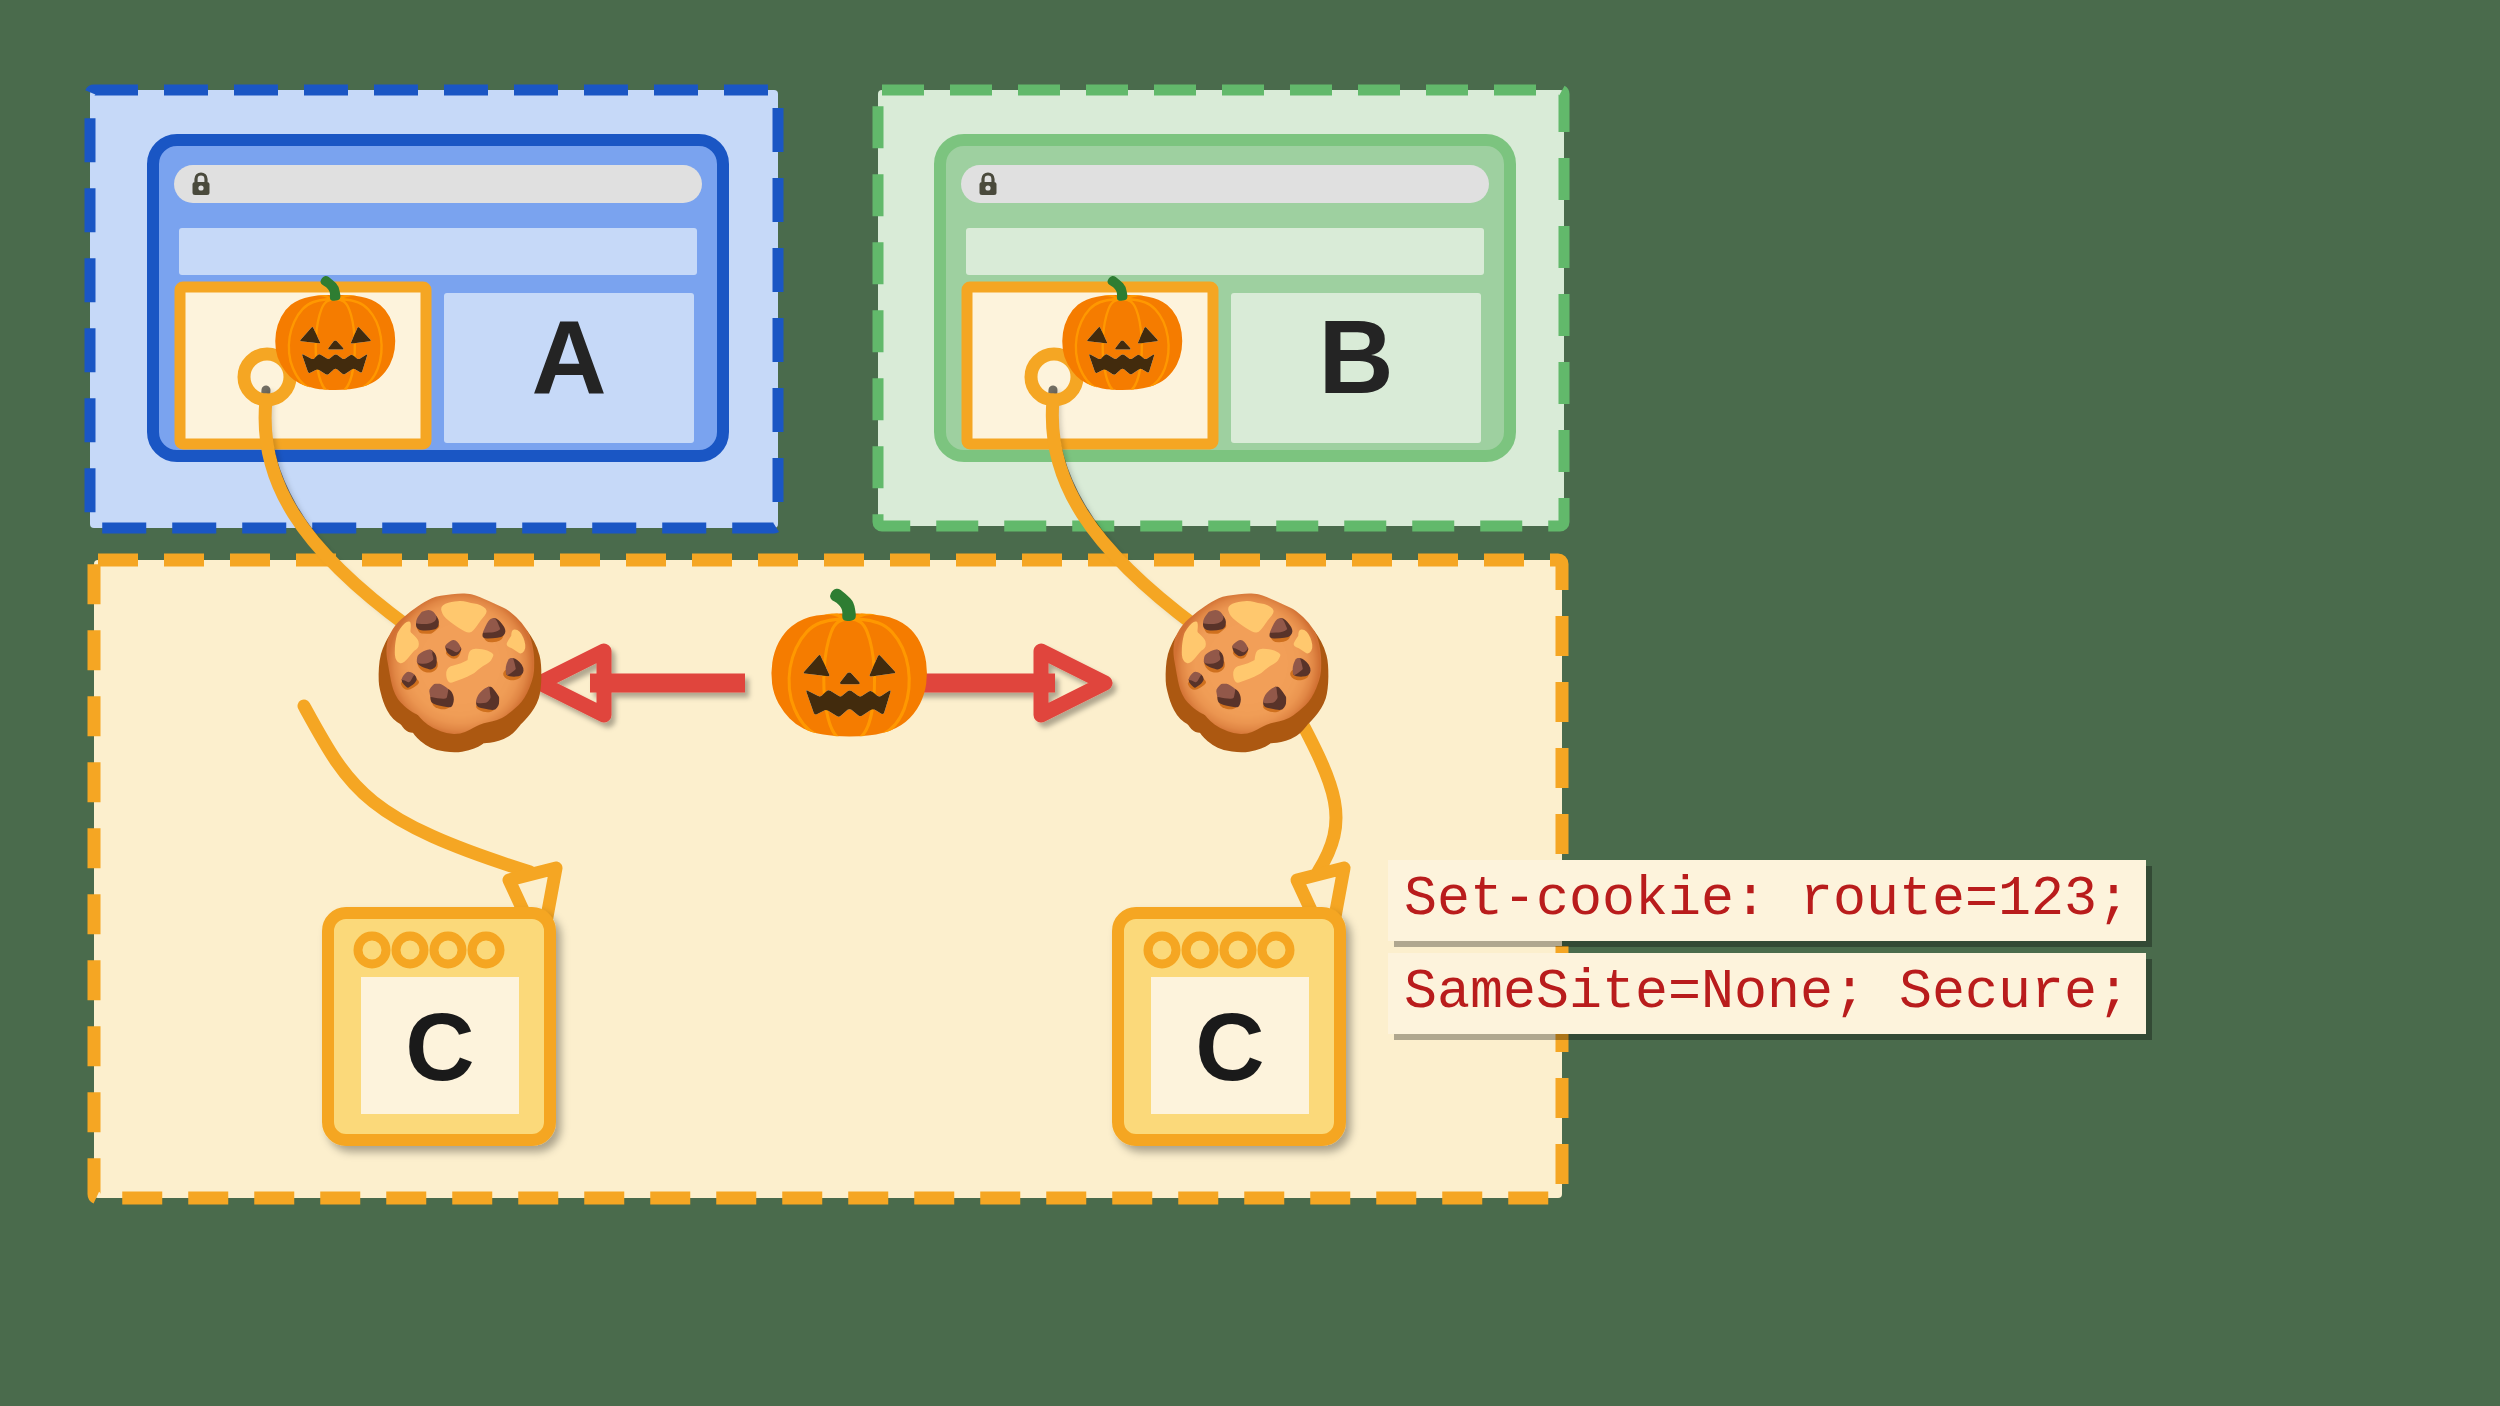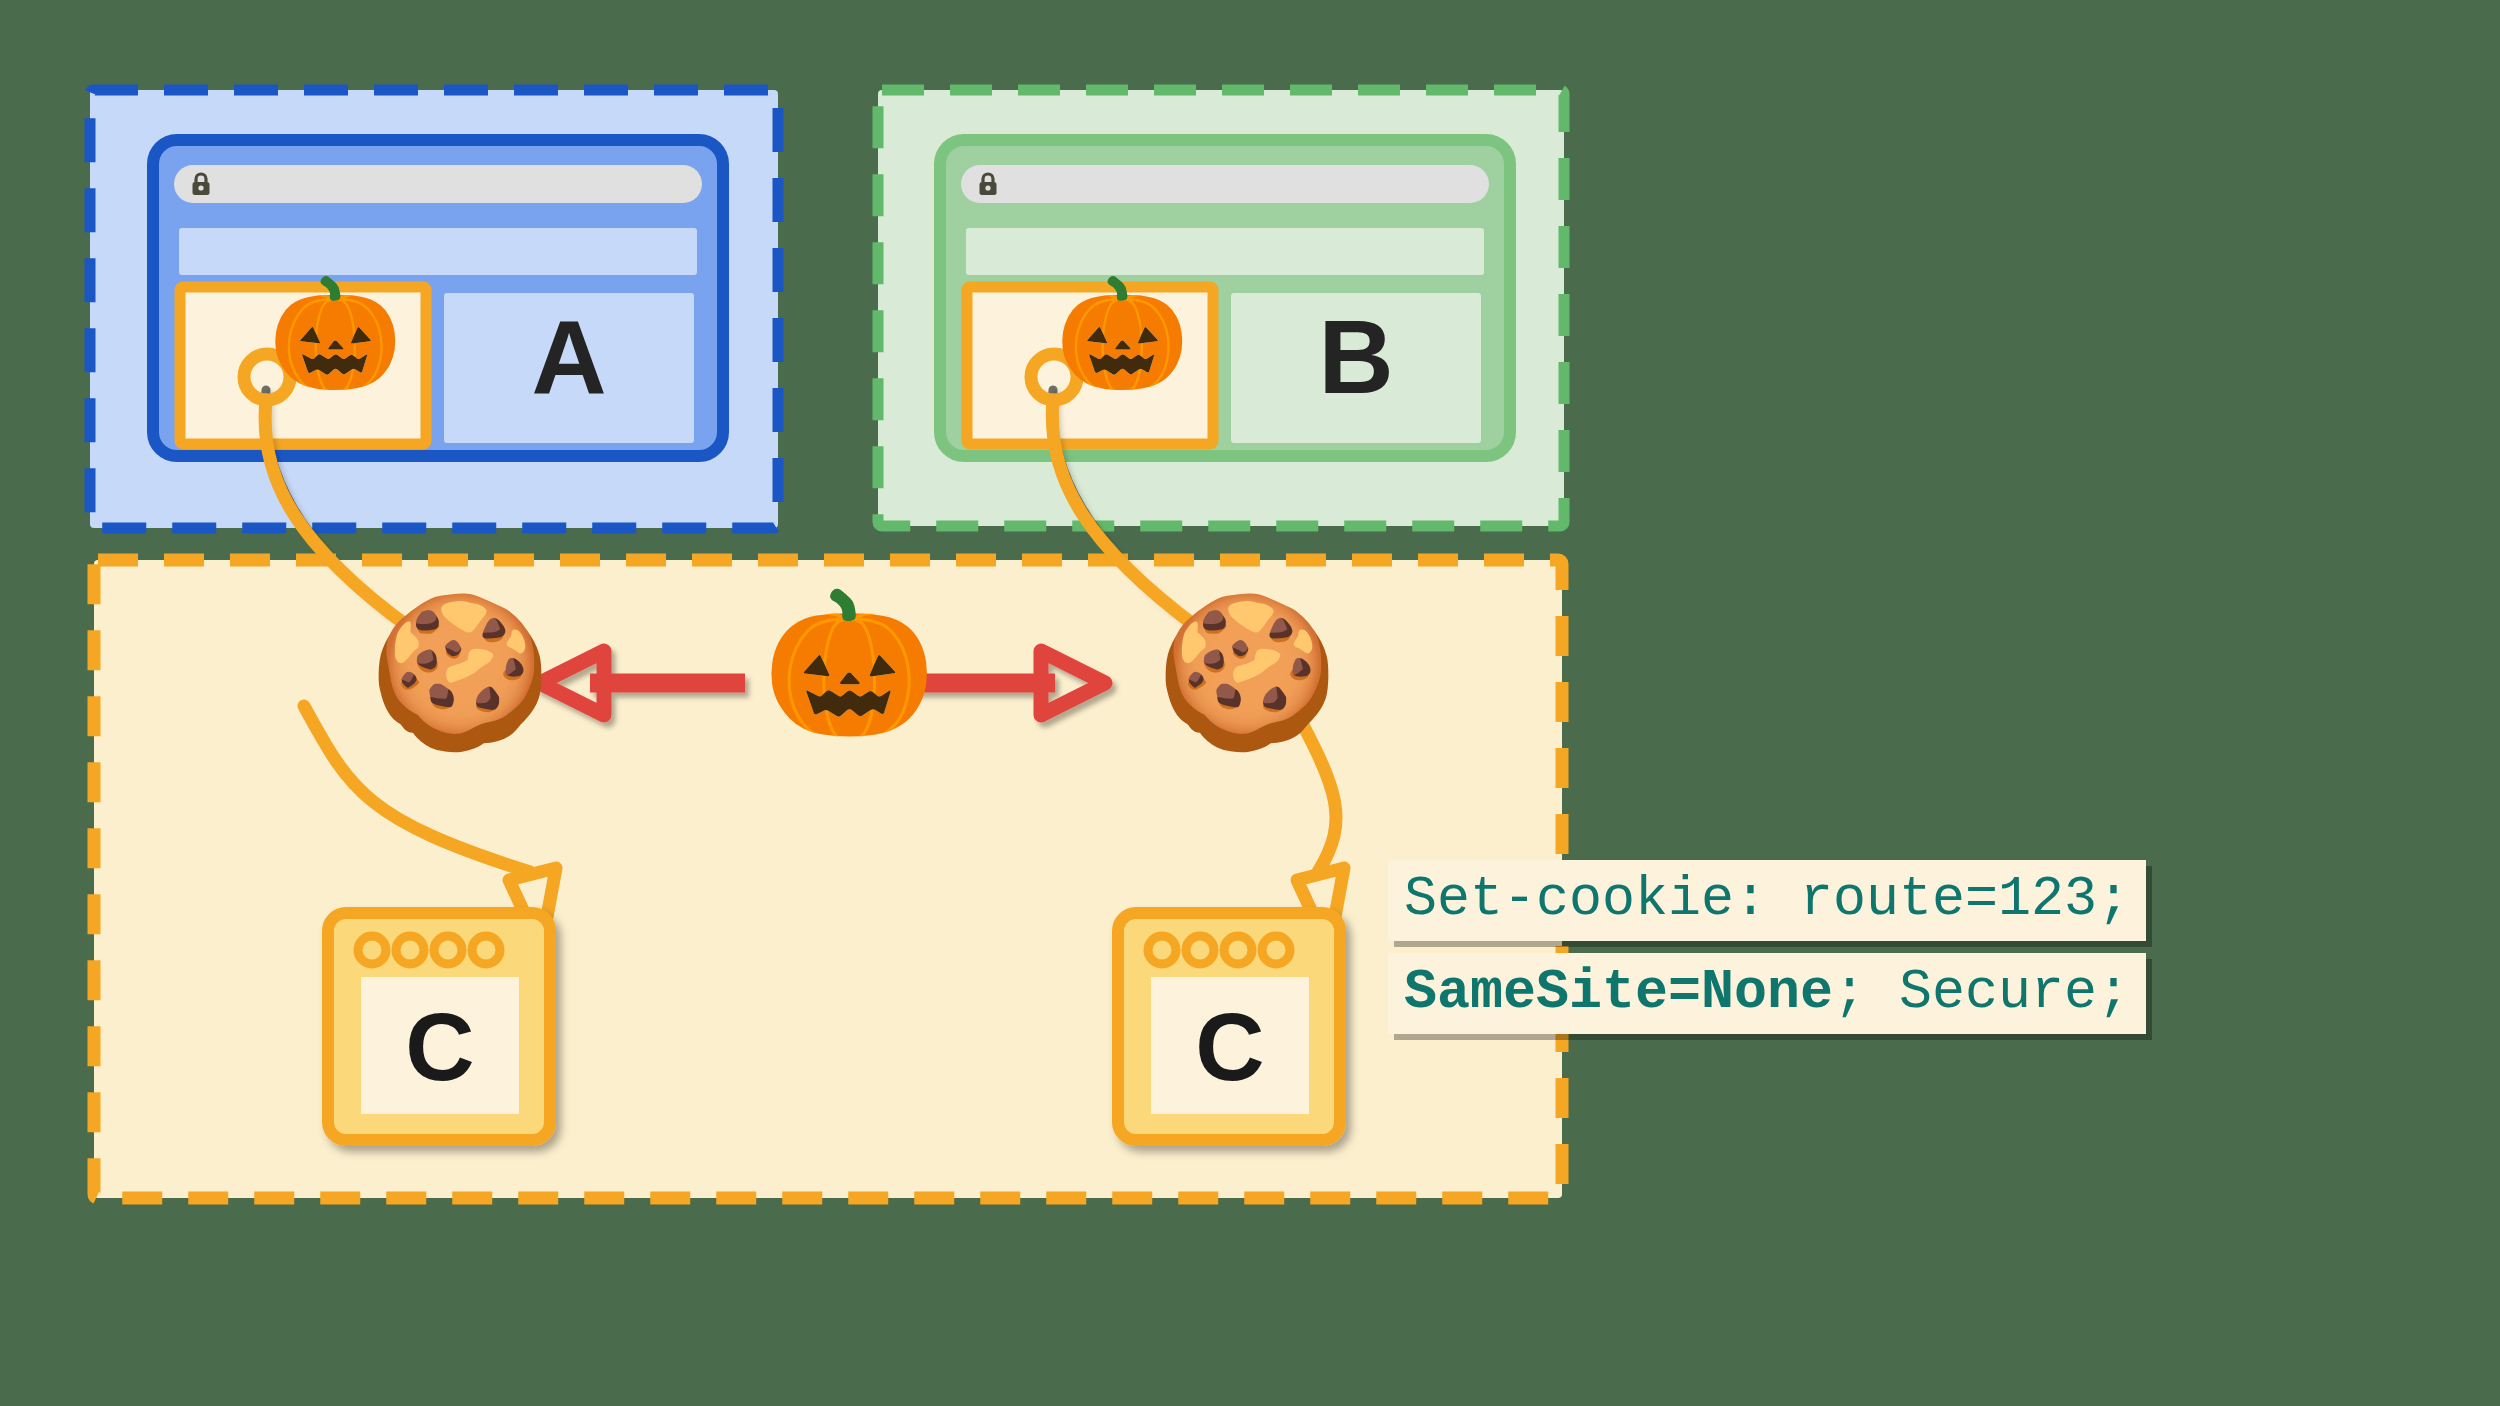--- a/index.html
+++ b/index.html
@@ -3,21 +3,21 @@
 <meta charset="utf-8">
 <style>
   html,body{margin:0;padding:0;background:#4a6b4c;}
   body{width:2500px;height:1406px;overflow:hidden;
        font-family:"Liberation Sans",sans-serif;}
   #stage{position:relative;width:2500px;height:1406px;background:#4a6b4c;}
   svg.layer{position:absolute;left:0;top:0;width:2500px;height:1406px;}
   .codeline{
     position:absolute;background:#fdf3dc;
     font-family:"Liberation Mono",monospace;
-    color:#0f766e;white-space:pre;
+    color:#b91c1c;white-space:pre;
     box-shadow:6px 6px 0 rgba(0,0,0,.30);
     line-height:1;
   }
   .emoji{position:absolute;line-height:1;user-select:none;}
 </style>
 </head>
 <body>
 
 <div id="stage">
 
@@ -130,15 +130,15 @@
   <div class="emoji" style="left:268px;top:280px;font-size:108px;">🎃</div>
   <div class="emoji" style="left:1055px;top:280px;font-size:108px;">🎃</div>
 
   <div class="emoji" style="left:368px;top:598px;font-size:148px;">🍪</div>
   <div class="emoji" style="left:1155px;top:598px;font-size:148px;">🍪</div>
 
   <div class="emoji" style="left:762px;top:594px;font-size:140px;">🎃</div>
 
   <div class="codeline" style="left:1388px;top:860px;padding:12px 16px 14px 16px;font-size:55px;">Set-cookie: route=123;</div>
 
-  <div class="codeline" style="left:1388px;top:953px;padding:12px 16px 14px 16px;font-size:55px;"><span style="font-weight:bold;text-align:center;">SameSite=None</span><span>; Secure;</span></div>
+  <div class="codeline" style="left:1388px;top:953px;padding:12px 16px 14px 16px;font-size:55px;"><span style="font-weight:normal;text-align:center;">SameSite=None</span><span>; Secure;</span></div>
 
 </div>
 
 </body></html>

